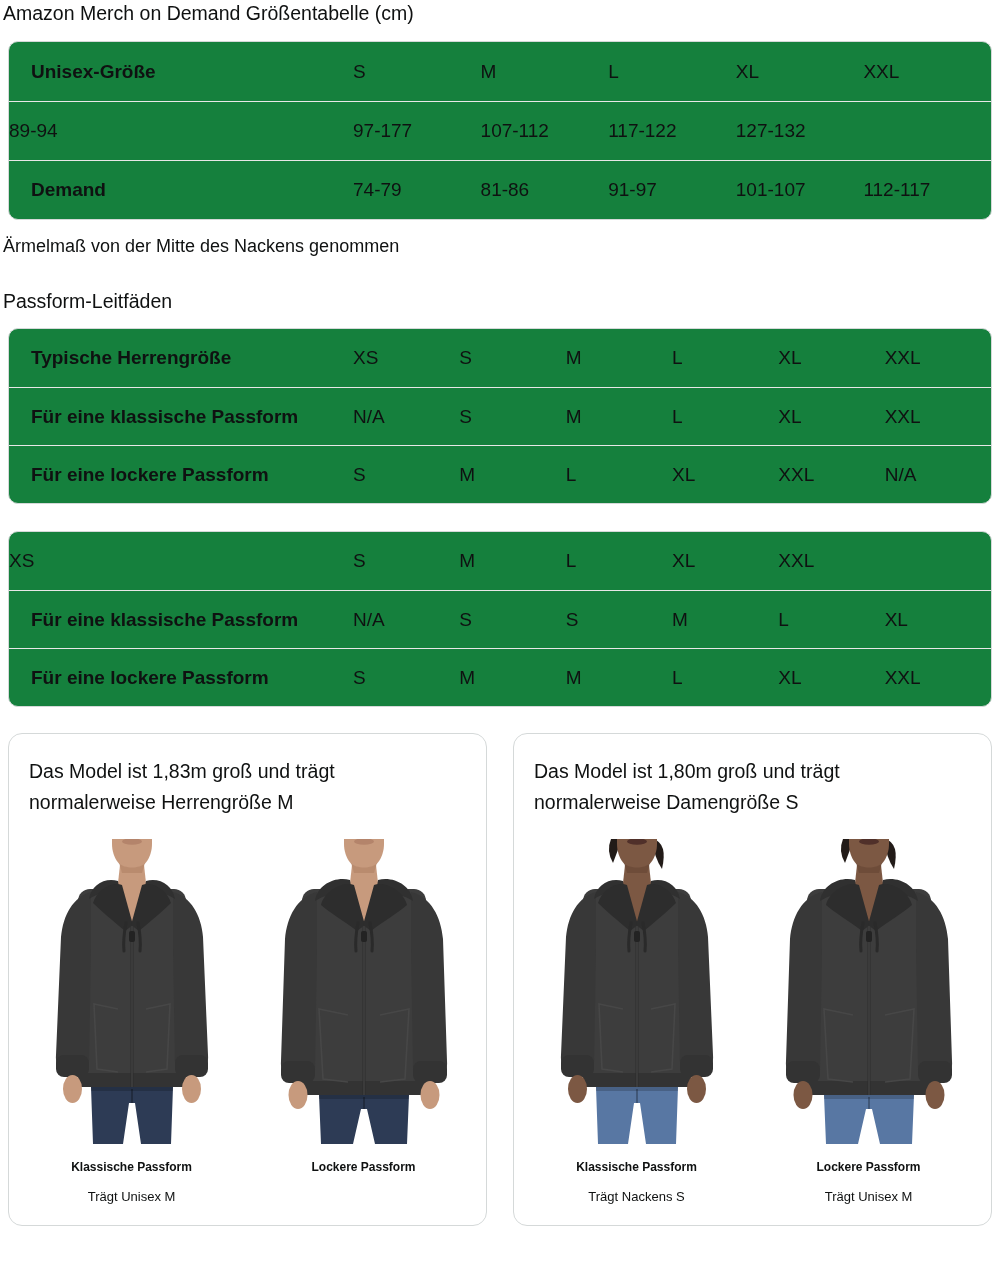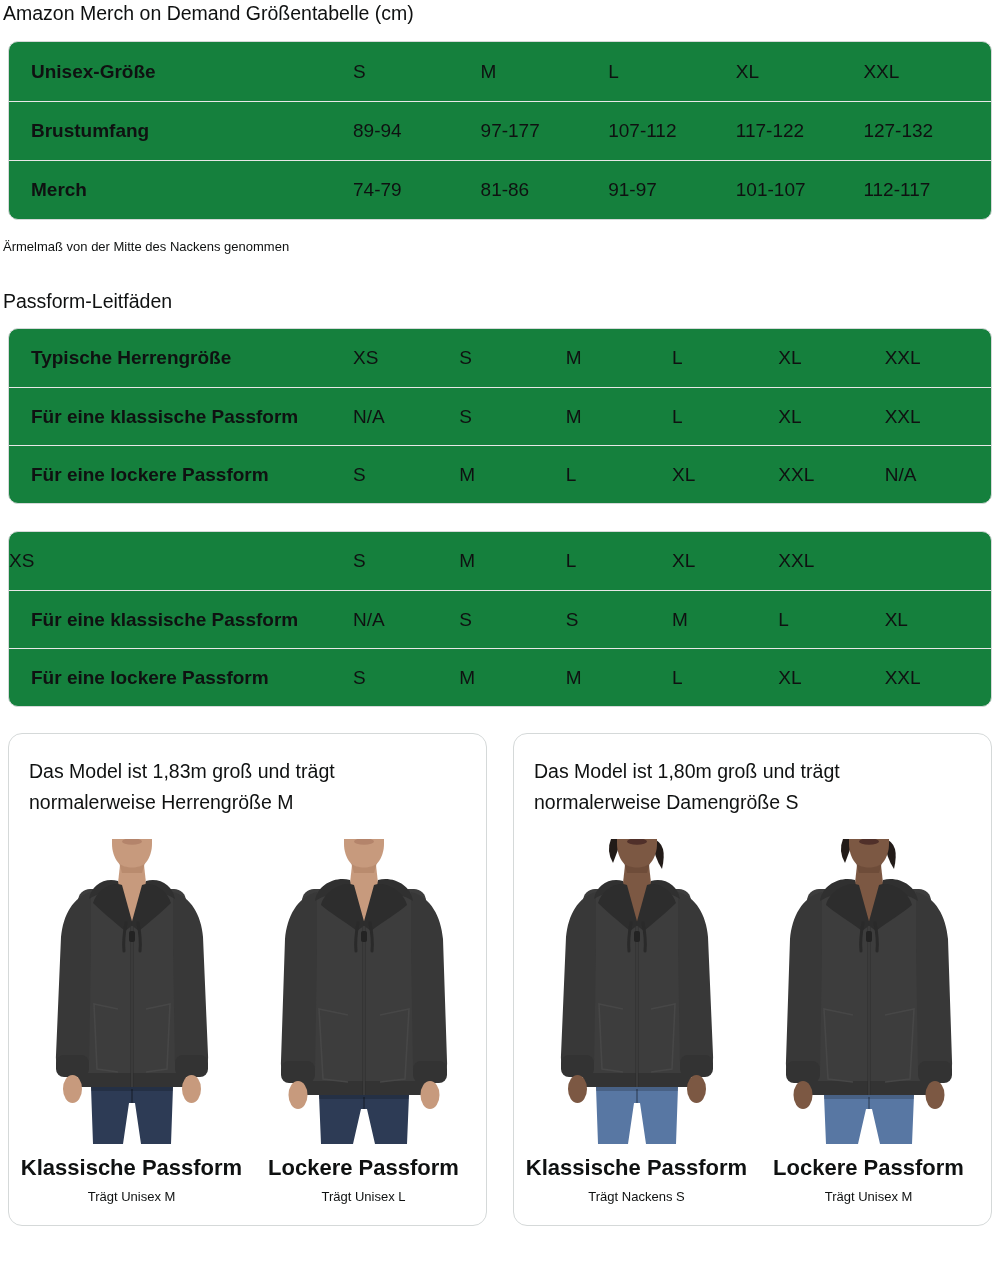--- a/index.html
+++ b/index.html
@@ -34,21 +34,21 @@
     min-height:59px;
   }
   .guide .trow{
     grid-template-columns:344px repeat(6,1fr);
     min-height:58px;
   }
   .trow + .trow{border-top:1px solid var(--divider);}
   .tlabel{font-weight:700;font-size:19px;padding-left:22px;}
   .tval{font-size:19px;padding-left:0;}
   .note{
-    font-size:13px;line-height:19px;
+    font-size:18px;line-height:19px;
     margin:17px 0 7px 0;padding-left:3px;
   }
   .section-heading{
     font-size:19.5px;font-weight:400;line-height:24px;
     margin:33px 0 0 0;padding-left:3px;
   }
   .guide{margin-top:15px;}
   .guide.second{margin-top:27px;}
 
   .cards{
@@ -69,21 +69,21 @@
   .figures-row{
     display:flex;justify-content:center;gap:10px;
     margin-top:21px;
   }
   .figure{width:222px;}
   .figure-photo{width:222px;height:305px;background:#fff;}
   .figure-photo svg{display:block;width:222px;height:305px;}
   .figure-photo.male{--skin:#C79A7D;--skin-shadow:#A87A5E;--jeans:#2D3B55;--lips:#B4846B;}
   .figure-photo.female{--skin:#7C5843;--skin-shadow:#5E3F2E;--jeans:#5877A3;--lips:#50302A;--hair:#221B18;}
   .caption{text-align:center;margin-top:9px;}
-  .fit-label{font-weight:700;font-size:22px;line-height:29px;}
+  .fit-label{font-weight:700;font-size:12px;line-height:29px;}
   .wears-label{font-size:13px;line-height:29px;}
 </style>
 </head>
 <body>
 
 <svg width="0" height="0" style="position:absolute" aria-hidden="true">
   <defs>
     <symbol id="fig-classic" viewBox="0 0 222 305">
       <path d="M85,0 Q80,12 87,24 Q92,12 95,0 Z" fill="var(--hair,transparent)"></path>
       <path d="M127,0 Q142,4 136,30 Q128,18 126,0 Z" fill="var(--hair,transparent)"></path>
@@ -157,29 +157,28 @@
   <div class="tablebox">
     <div class="trow">
       <div class="tlabel">Unisex-Größe</div>
       <div class="tval">S</div>
       <div class="tval">M</div>
       <div class="tval">L</div>
       <div class="tval">XL</div>
       <div class="tval">XXL</div>
     </div>
     <div class="trow">
-      <div class="tlabel">Brustumfang</div>
       <div class="tval">89-94</div>
       <div class="tval">97-177</div>
       <div class="tval">107-112</div>
       <div class="tval">117-122</div>
       <div class="tval">127-132</div>
     </div>
     <div class="trow">
-      <div class="tlabel">Merch</div>
+      <div class="tlabel">Demand</div>
       <div class="tval">74-79</div>
       <div class="tval">81-86</div>
       <div class="tval">91-97</div>
       <div class="tval">101-107</div>
       <div class="tval">112-117</div>
     </div>
   </div>
 
   <p class="note">Ärmelmaß von der Mitte des Nackens genommen</p>
 
@@ -261,21 +260,20 @@
           </div>
         </div>
         <div class="figure">
           <div class="figure-photo male">
             <svg viewBox="0 0 222 305">
                 <use href="#fig-loose"></use>
               </svg>
           </div>
           <div class="caption">
             <div class="fit-label">Lockere Passform</div>
-            <div class="wears-label">Trägt Unisex L</div>
           </div>
         </div>
       </div>
     </div>
 
     <div class="model-card">
       <p class="card-header">Das Model ist 1,80m groß und trägt normalerweise Damengröße S</p>
       <div class="figures-row">
         <div class="figure">
           <div class="figure-photo female">

